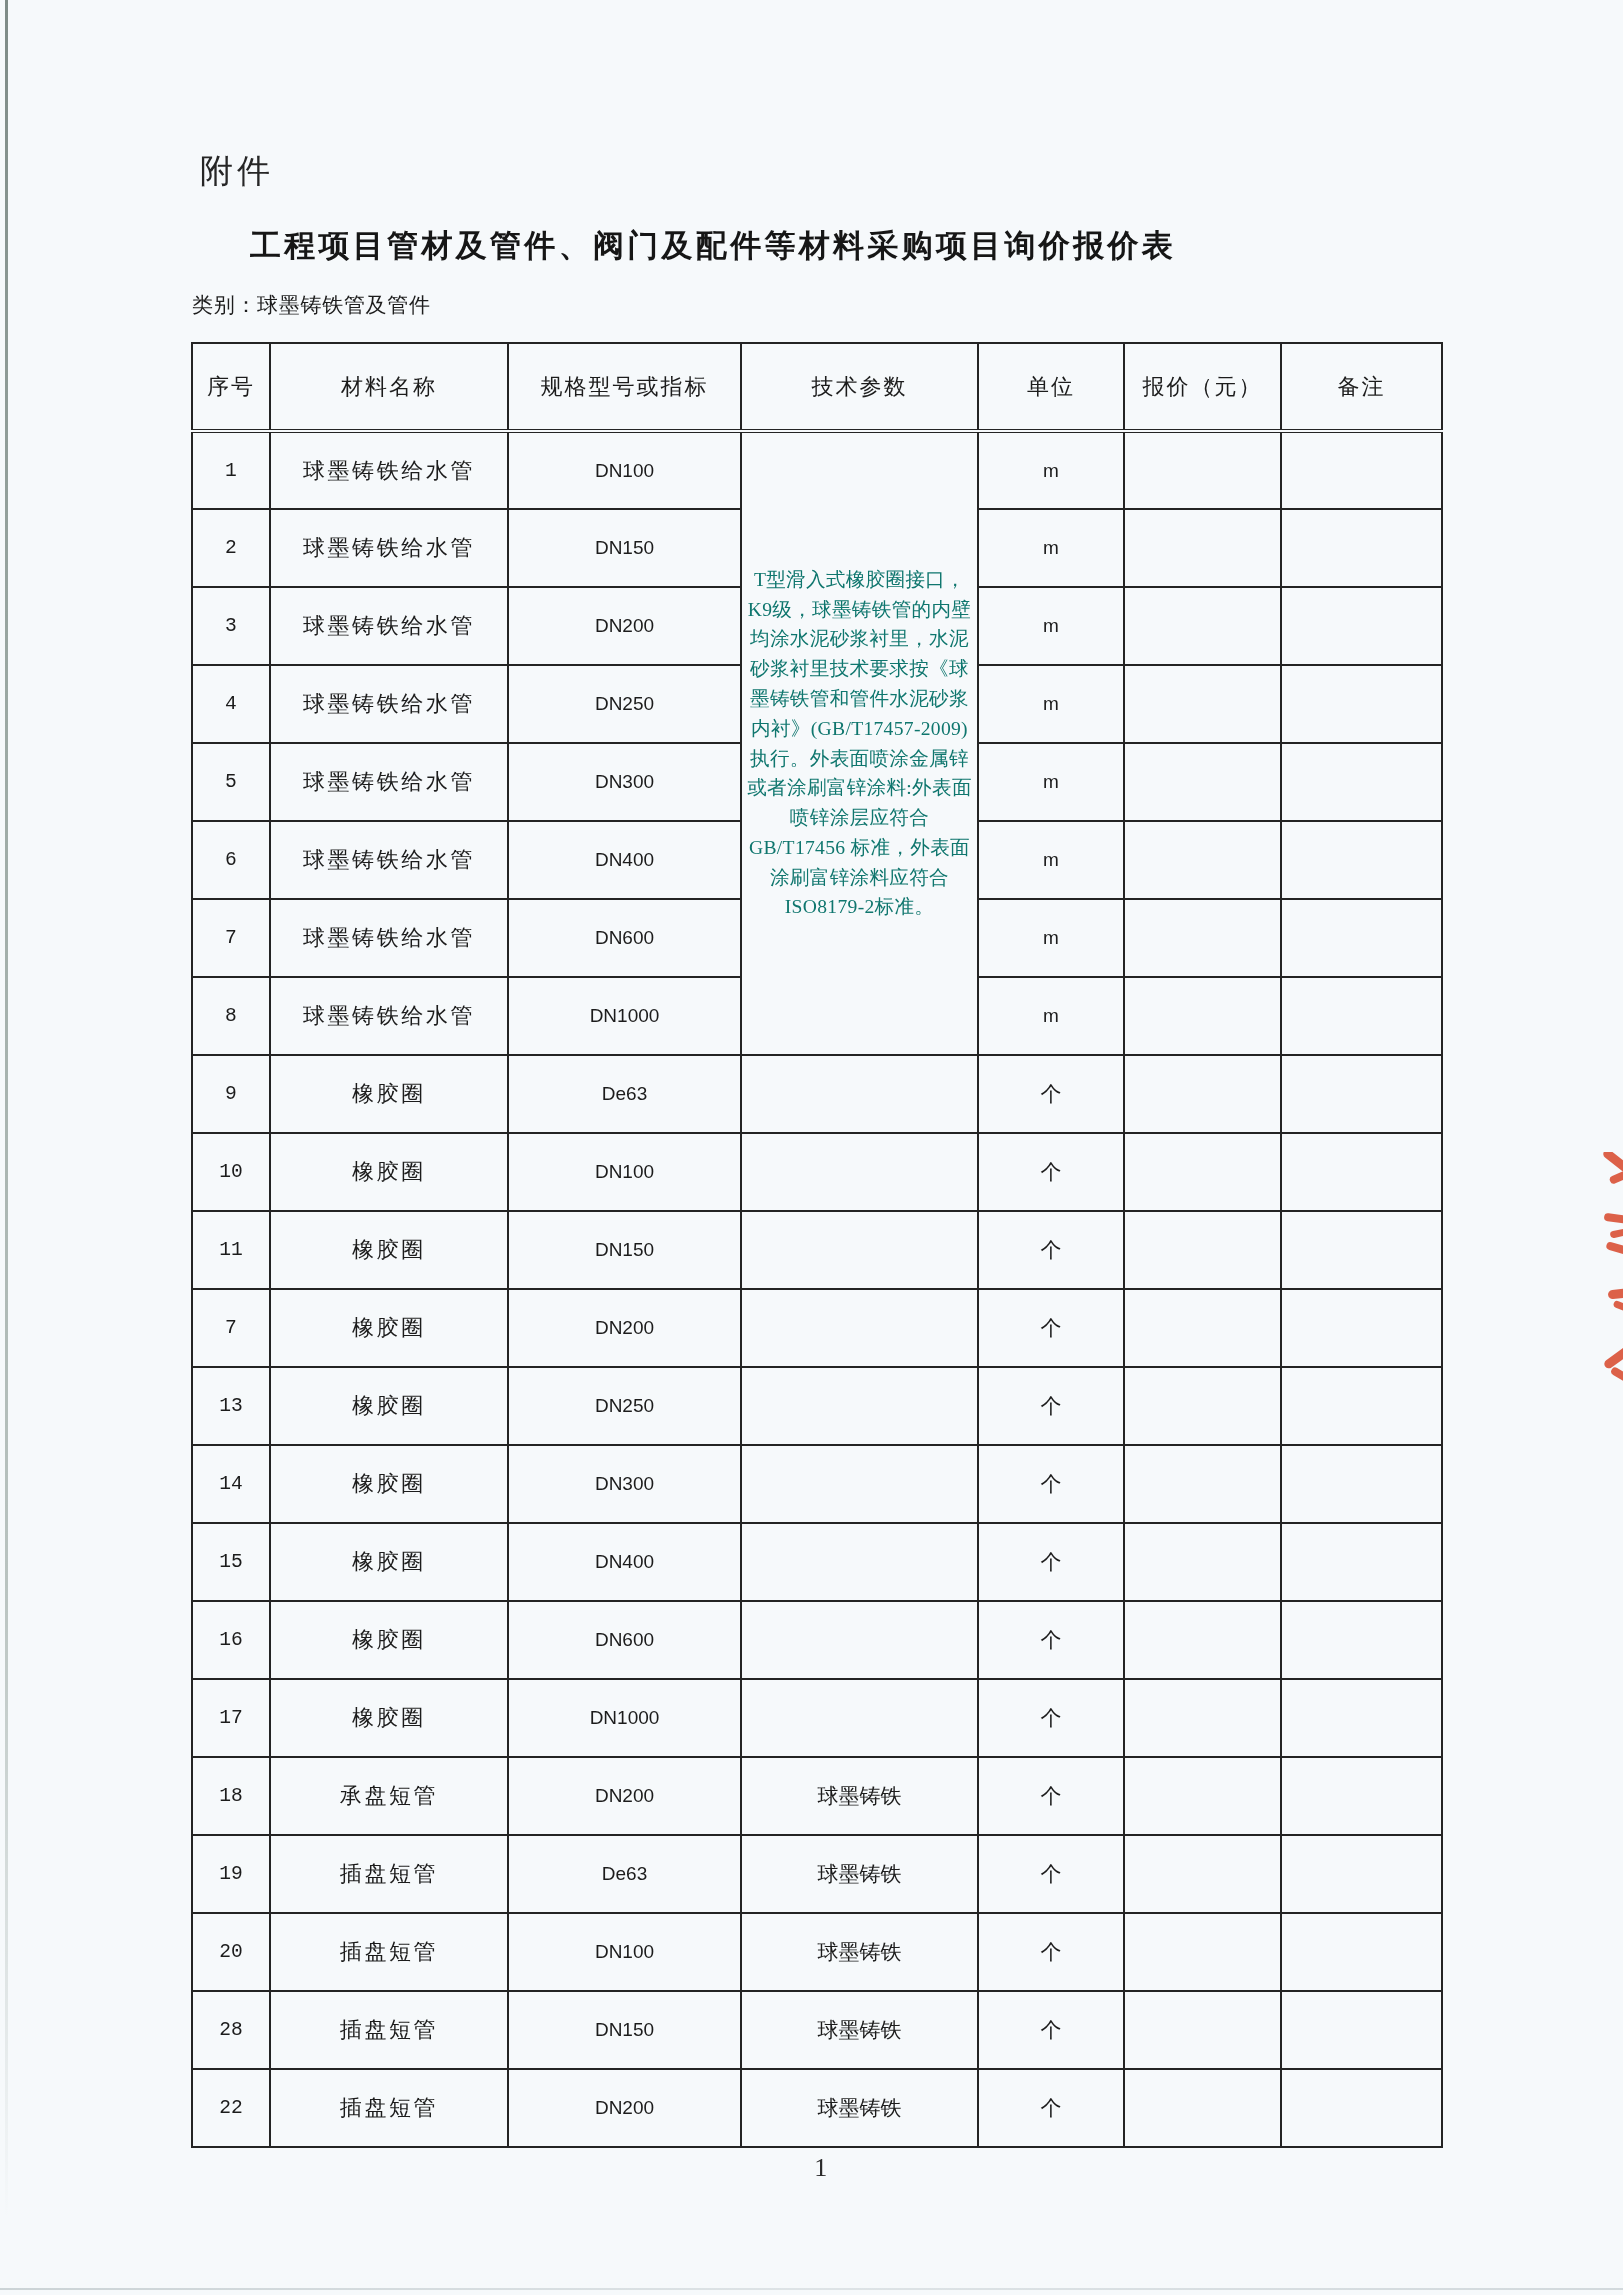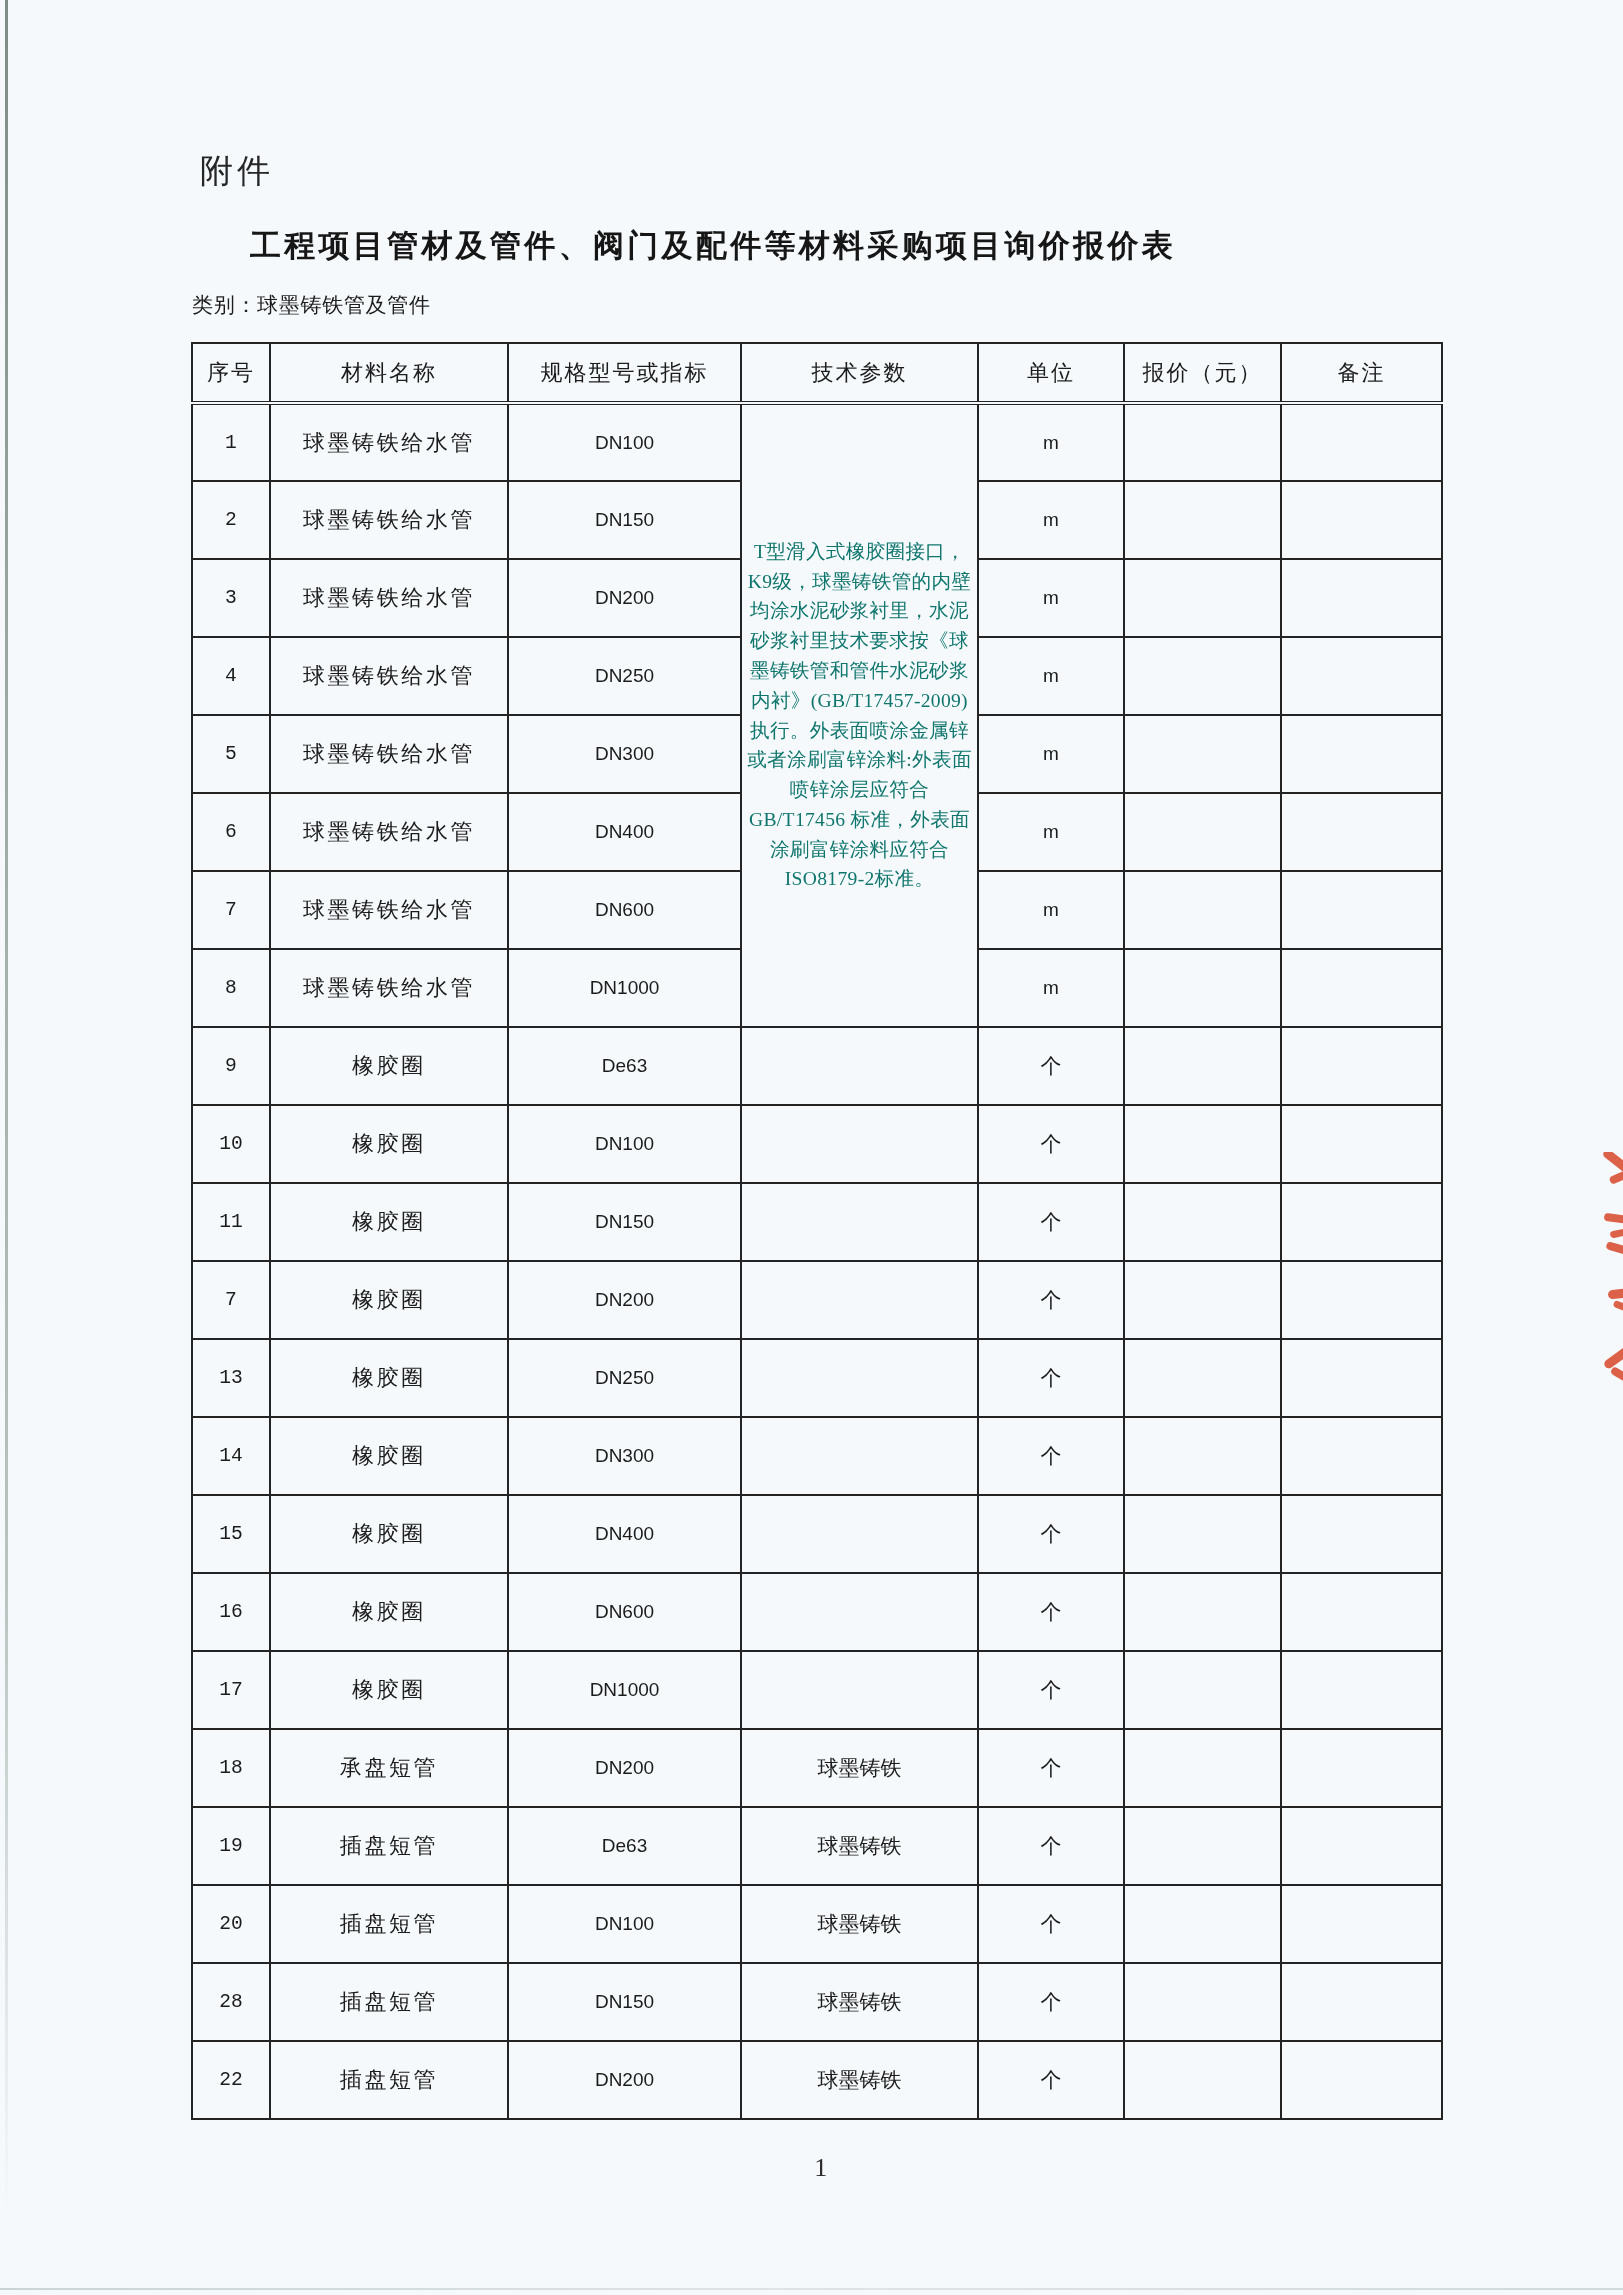--- a/index.html
+++ b/index.html
@@ -39,21 +39,21 @@
     width:1249px;table-layout:fixed;border-collapse:collapse;
     font-size:21px;color:#1c1c1c;
   }
   .quote-table td,.quote-table th{
     border:2px solid #242424;
     text-align:center;vertical-align:middle;
     padding:1.3px 3.9px;box-sizing:border-box;
     font-weight:normal;
     overflow:hidden;
   }
-  .quote-table thead tr{height:60px;}
+  .quote-table thead tr{height:88px;}
   .quote-table tbody tr{height:78px;}
   .quote-table thead th{
     font-size:22px;letter-spacing:2px;
     border-bottom:4.6px double #242424;
   }
   .cell-name{letter-spacing:2.6px;font-size:22px;}
   .cell-spec,.cell-unit{
     font-family:Liberation Sans, sans-serif;
     font-size:19px;
   }

